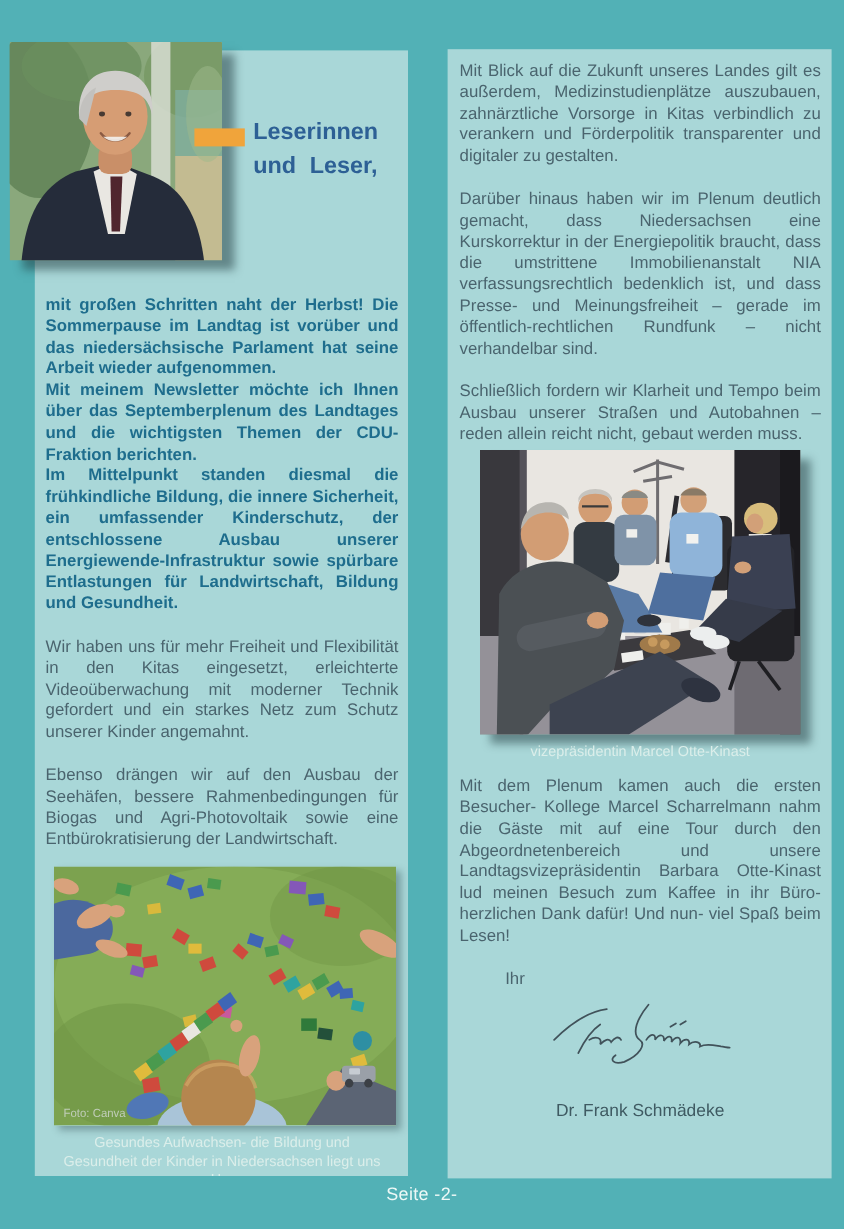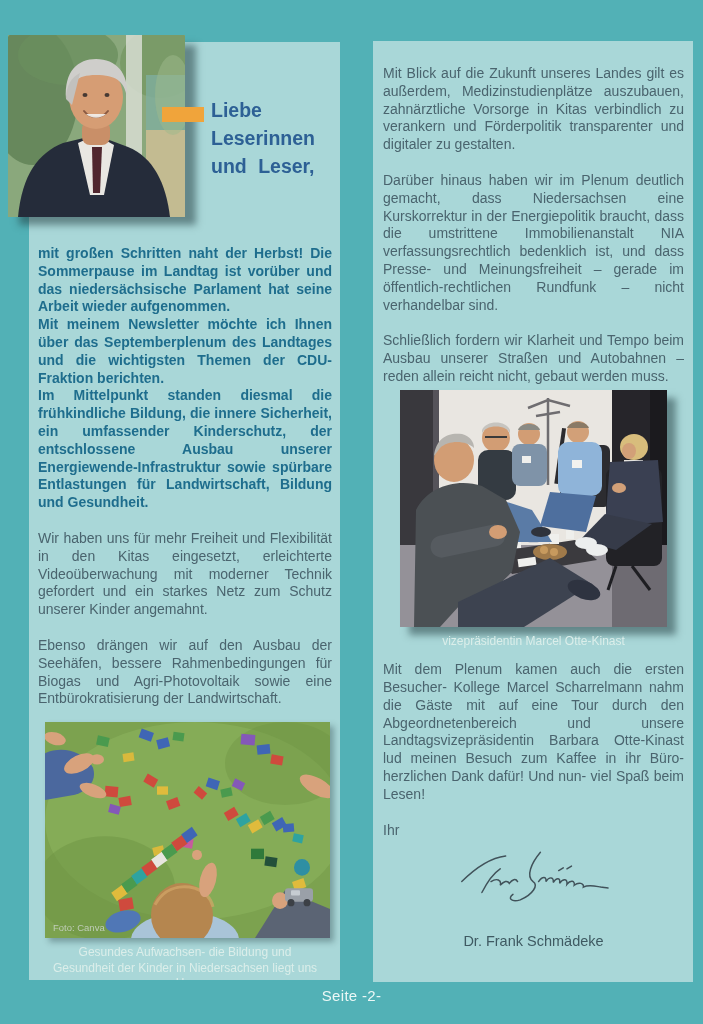--- a/index.html
+++ b/index.html
@@ -5,21 +5,21 @@
   html,body { margin:0; padding:0; background:#52b1b6; }
   .page {
     position:relative; width:703px; height:1024px; background:#52b1b6;
     font-family:"Liberation Sans","DejaVu Sans",sans-serif; overflow:hidden;
   }
   .panel { position:absolute; background:#a9d7d8; overflow:hidden; }
   .panel-left  { left:29px; top:42px; width:311px; height:938px; }
   .panel-right { left:373px; top:41px; width:320px; height:941px; }
 
   .left-body  { padding:203px 8px 0 9px; }
-  .right-body { padding:24px 9px 0 10px; }
+  .right-body { padding:9px 9px 0 10px; }
 
   p { margin:0; font-size:14px; line-height:17.8px; text-align:justify;
       color:#4a646e; hyphens:auto; -webkit-hyphens:auto; }
   p.bold { color:#1e6d8d; font-weight:bold; }
   .gap { margin-top:18px; }
   .gap-sm { margin-top:12px; }
 
   .portrait { position:absolute; left:8px; top:35px; width:177px; height:180px;
               box-shadow:11px 10px 7px rgba(30,55,60,.5); z-index:2; }
   .accent { position:absolute; left:162px; top:107px; width:42px; height:15px;
@@ -34,21 +34,21 @@
   .meeting-fig  { width:267px; height:237px; margin:4px 0 0 17px;
                   box-shadow:9px 8px 7px rgba(30,55,60,.5); }
   figure svg, .sig svg { display:block; width:100%; height:100%; }
 
   .caption { color:#dbeeea; font-size:12px; line-height:15.5px; text-align:center;
              margin-top:7px; padding:0 14px; }
   .caption div { text-align:center; }
 
   .sig { display:block; width:172px; height:64px; margin:6px auto 0; }
   .sig-name { text-align:center; color:#3f5a62; font-size:14.5px; margin-top:24px; }
-  .closing  { text-align:left; margin-top:18px; }
+  .closing  { text-align:left; margin-top:18px;margin-left:38px; }
 
   .footer { position:absolute; left:0; right:0; top:987px; text-align:center;
             color:#ecf8f6; font-size:15px; letter-spacing:.3px; }
 </style>
 </head>
 <body>
 
 <div class="page" lang="de">
 
   <div class="panel panel-left">
@@ -256,19 +256,18 @@
       <path d="M58 64 C58 50 64 42 72 38 L64 70 Z" fill="#c2c1be"></path>
       <ellipse cx="77" cy="60" rx="2.5" ry="2" fill="#473a33"></ellipse>
       <ellipse cx="99" cy="60" rx="2.5" ry="2" fill="#473a33"></ellipse>
       <path d="M76 76 C82 84 94 84 100 76" stroke="#8a5a42" stroke-width="2" fill="none" stroke-linecap="round"></path>
       <path d="M78 79 C84 84 92 84 98 79 Z" fill="#f4f2ee" opacity=".9"></path>
     </svg>
   </div>
 
   <div class="accent"></div>
   <div class="heading">
-    <div class="l1">Liebe</div>
     <div class="l2">Leserinnen</div>
     <div class="l3">und Leser,</div>
   </div>
 
   <div class="footer">Seite -2-</div>
 </div>
 
 </body></html>

